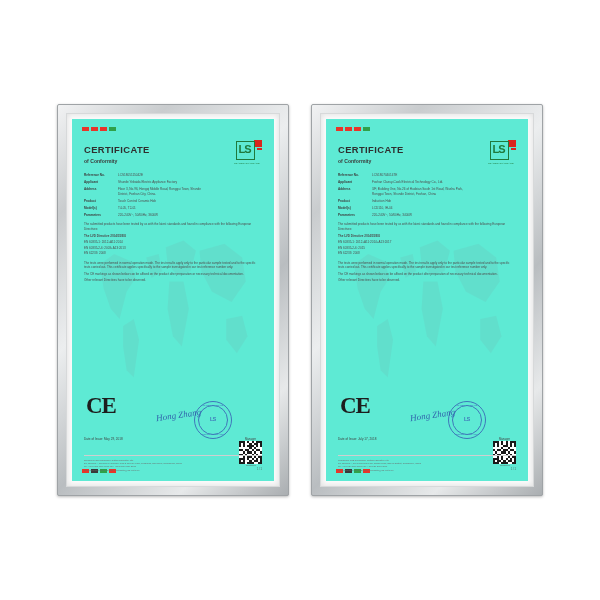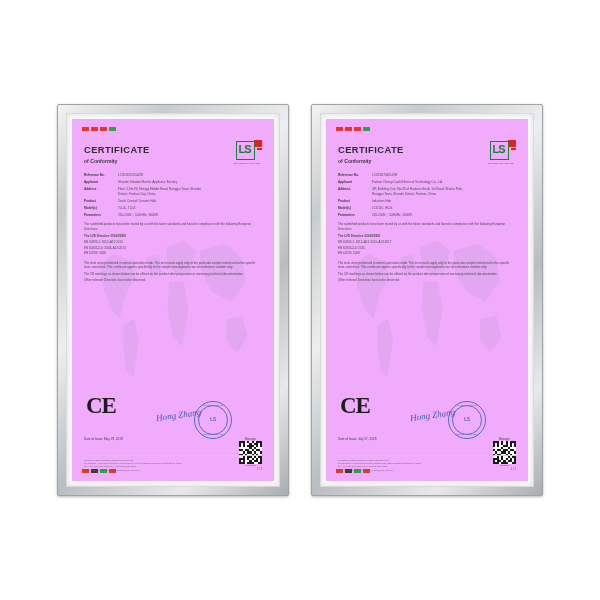--- a/index.html
+++ b/index.html
@@ -50,21 +50,21 @@
     background: #fbfbfb;
     box-sizing: border-box;
     border: 1px solid #d7d9da;
     box-shadow: inset 0 0 6px rgba(0,0,0,0.12);
     padding: 5px;
   }
   .paper {
     position: relative;
     width: 100%;
     height: 100%;
-    background: #f0abfc;
+    background: #5eead4;
     box-sizing: border-box;
     overflow: hidden;
     font-size: 3.1px;
     color: #4a4a4a;
     line-height: 1.45;
   }
   
   .paper .watermark {
     position: absolute;
     left: 6%;

